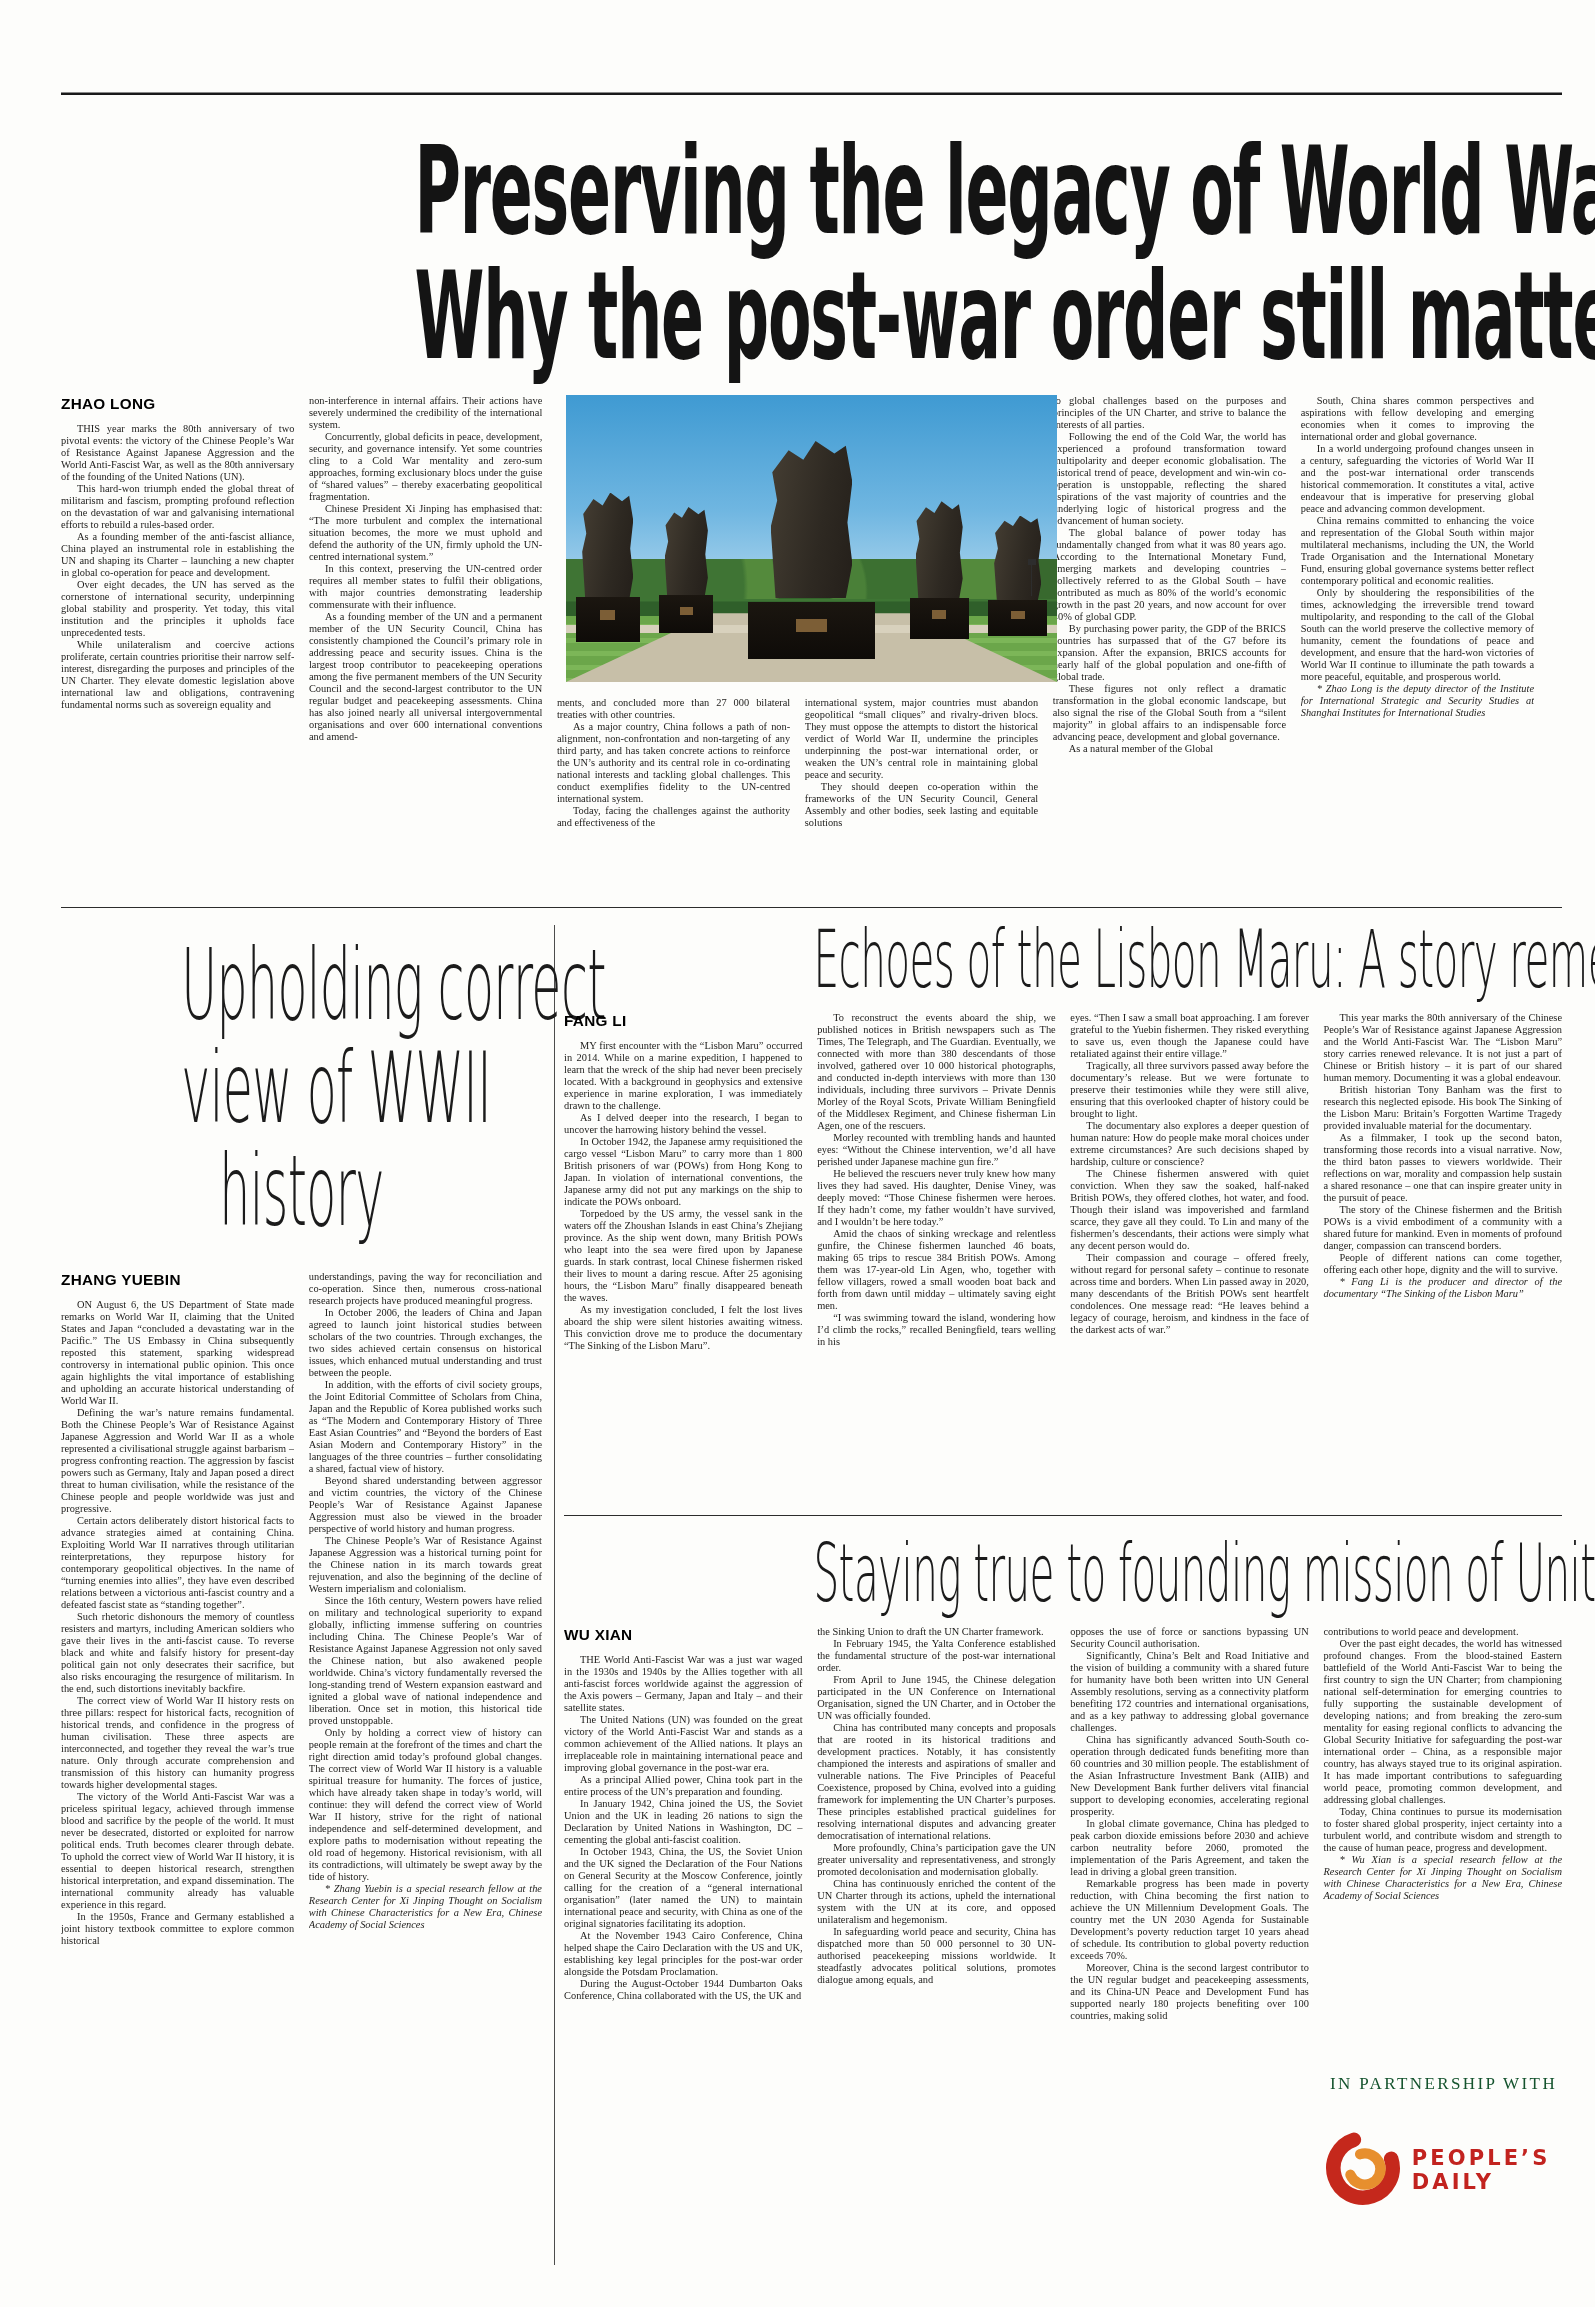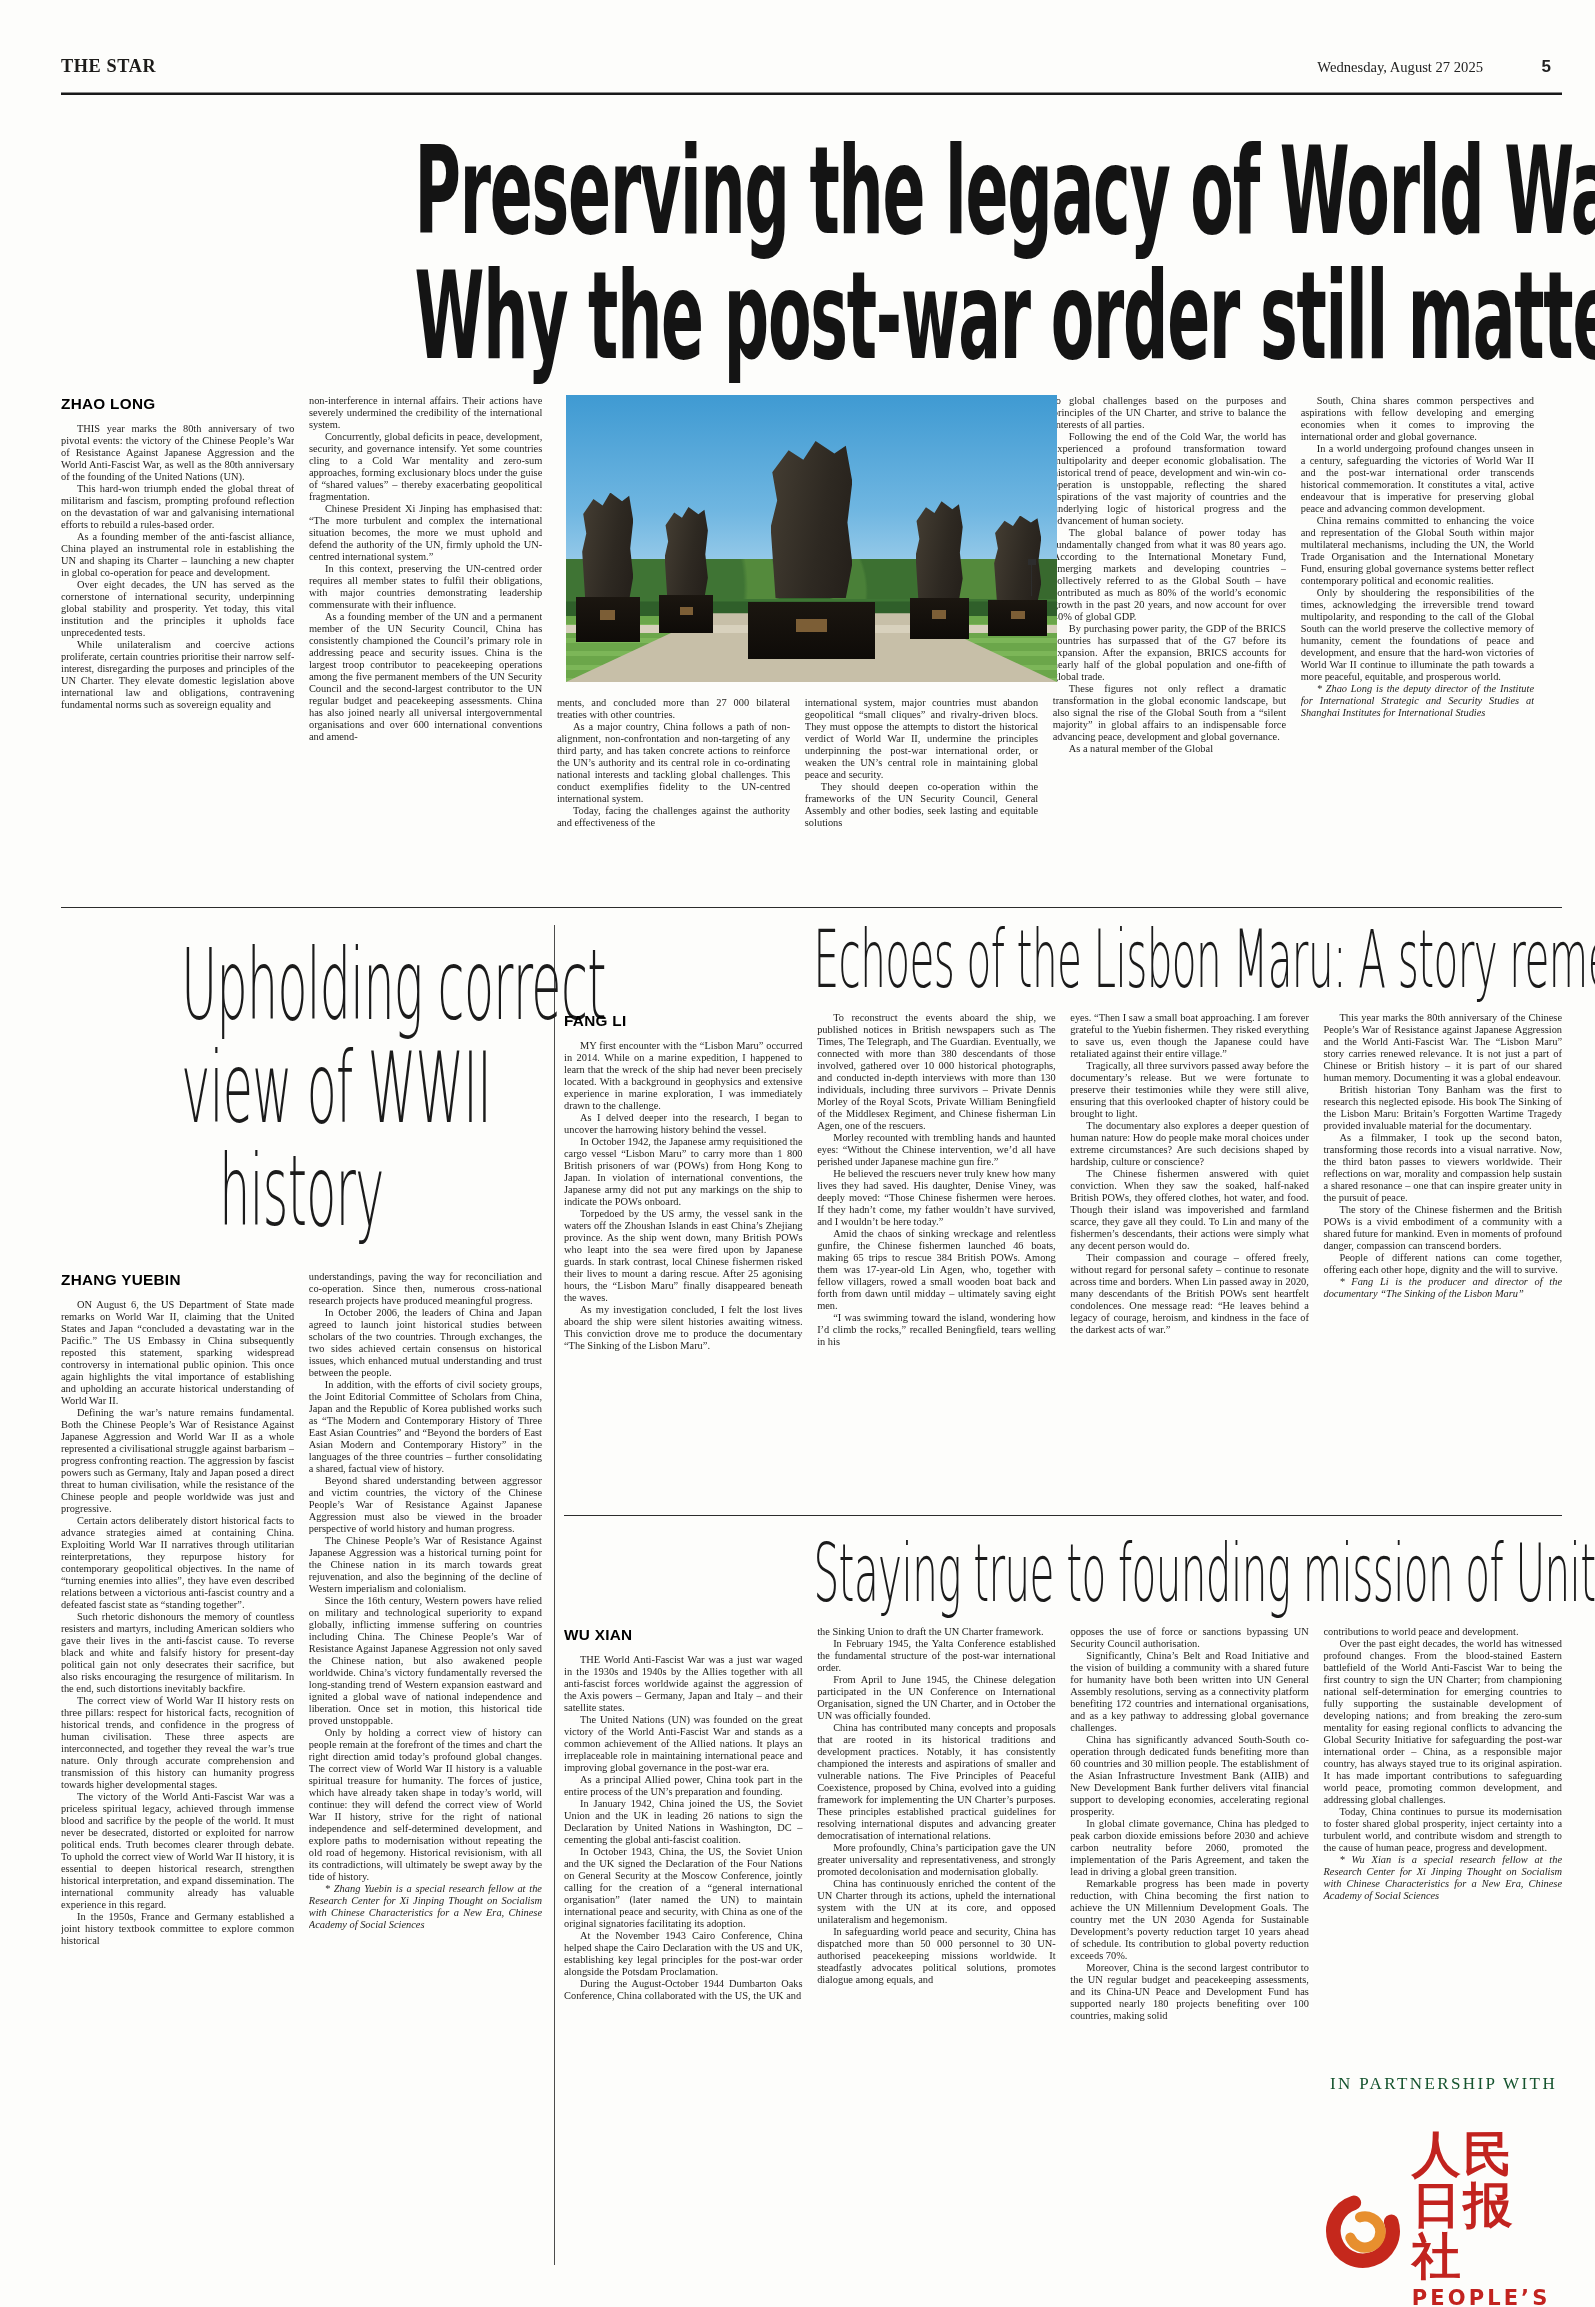--- a/index.html
+++ b/index.html
@@ -86,25 +86,20 @@
   .pd-mark{width:78px;height:78px;flex:0 0 auto;}
   .pd-text{text-align:left;}
   .pd-cn{font:700 49px/51px "DejaVu Sans","Liberation Sans",sans-serif;color:#c2231f;letter-spacing:2.4px;}
   .pd-en{font:800 21px "DejaVu Sans","Liberation Sans",sans-serif;color:#c2231f;letter-spacing:3.1px;margin-top:3.7px;}
 </style>
 </head>
 <body>
 
 <div class="page">
 
-  <div class="masthead-row">
-    <div class="masthead">THE STAR</div>
-    <div class="dateline">Wednesday, August 27 2025</div>
-    <div class="pagenum">5</div>
-  </div>
   <div class="header-rule"></div>
 
   <div class="main-title">
     <span class="tl">Preserving the legacy of World War II:</span>
     <span class="tl">Why the post-war order still matters</span>
   </div>
 
   <section class="art-lead">
     <div class="cols">
       <figure class="figure" style="margin:0;">
@@ -309,20 +304,19 @@
   <div class="partner">
     <div class="partner-label">IN PARTNERSHIP WITH</div>
     <div class="pd-logo">
       <svg class="pd-mark" viewBox="0 0 150 150">
         <g transform="rotate(-18 75 75)">
           <path d="M75 18 A57 57 0 1 0 132 75" fill="none" stroke="#c5281c" stroke-width="28" stroke-linecap="round"></path>
           <path d="M78 48 A30 30 0 1 1 48 80" fill="none" stroke="#e78f2e" stroke-width="20" stroke-linecap="round"></path>
         </g>
       </svg>
       <div class="pd-text">
-        <div class="pd-cn">人民日报社</div>
         <div class="pd-en">PEOPLE’S DAILY</div>
       </div>
     </div>
   </div>
 
 </div>
 
 
 </body></html>

